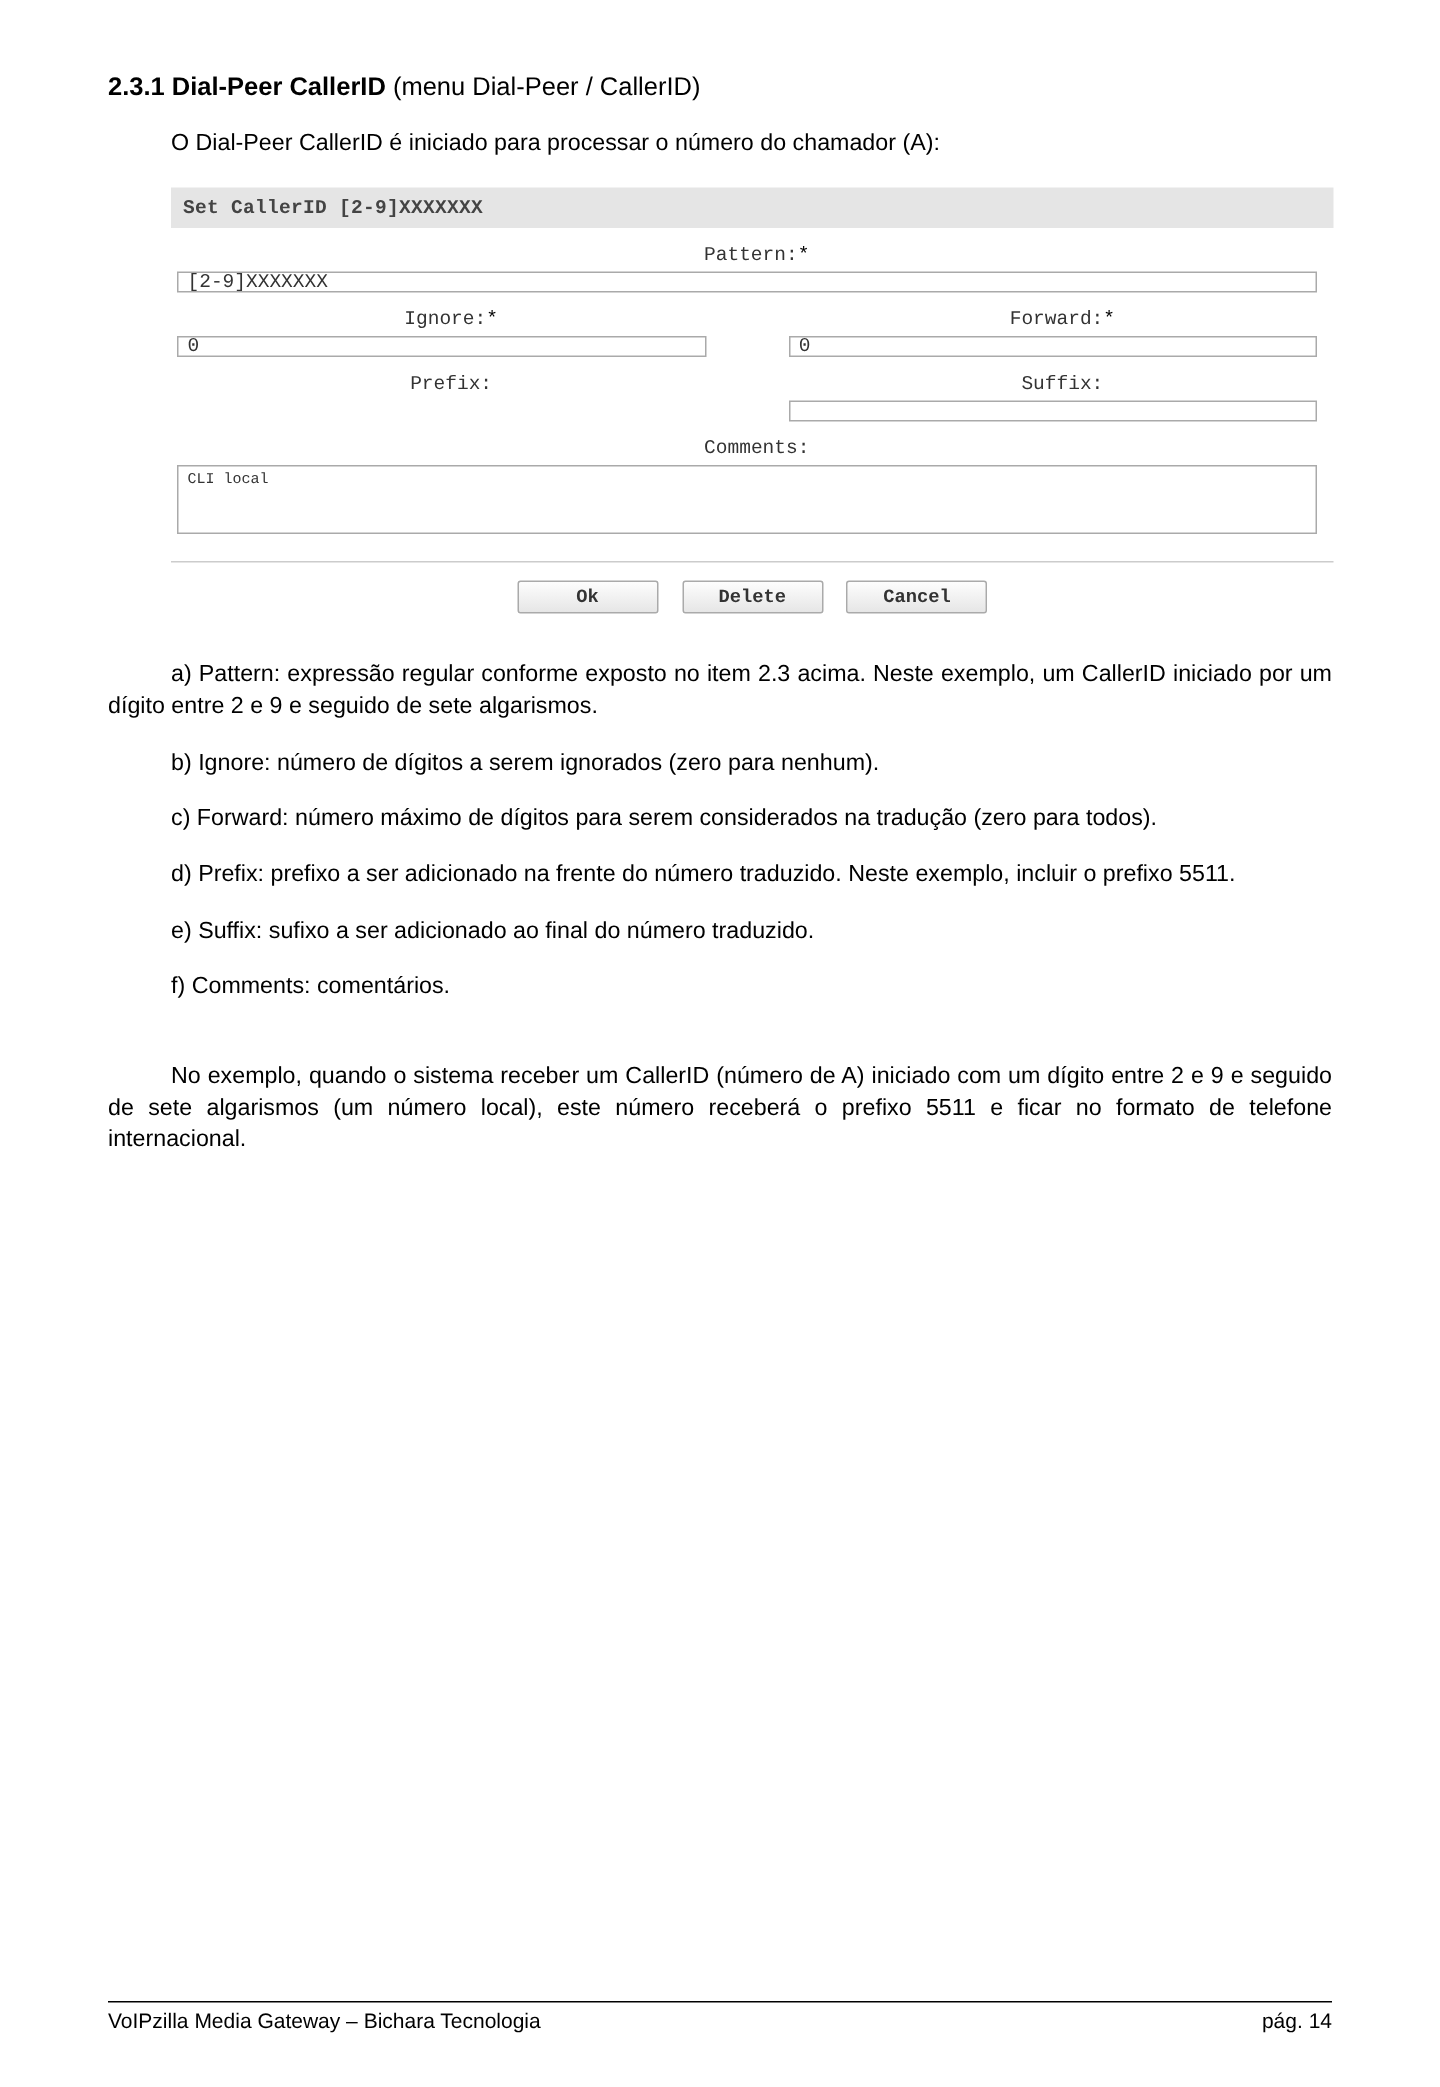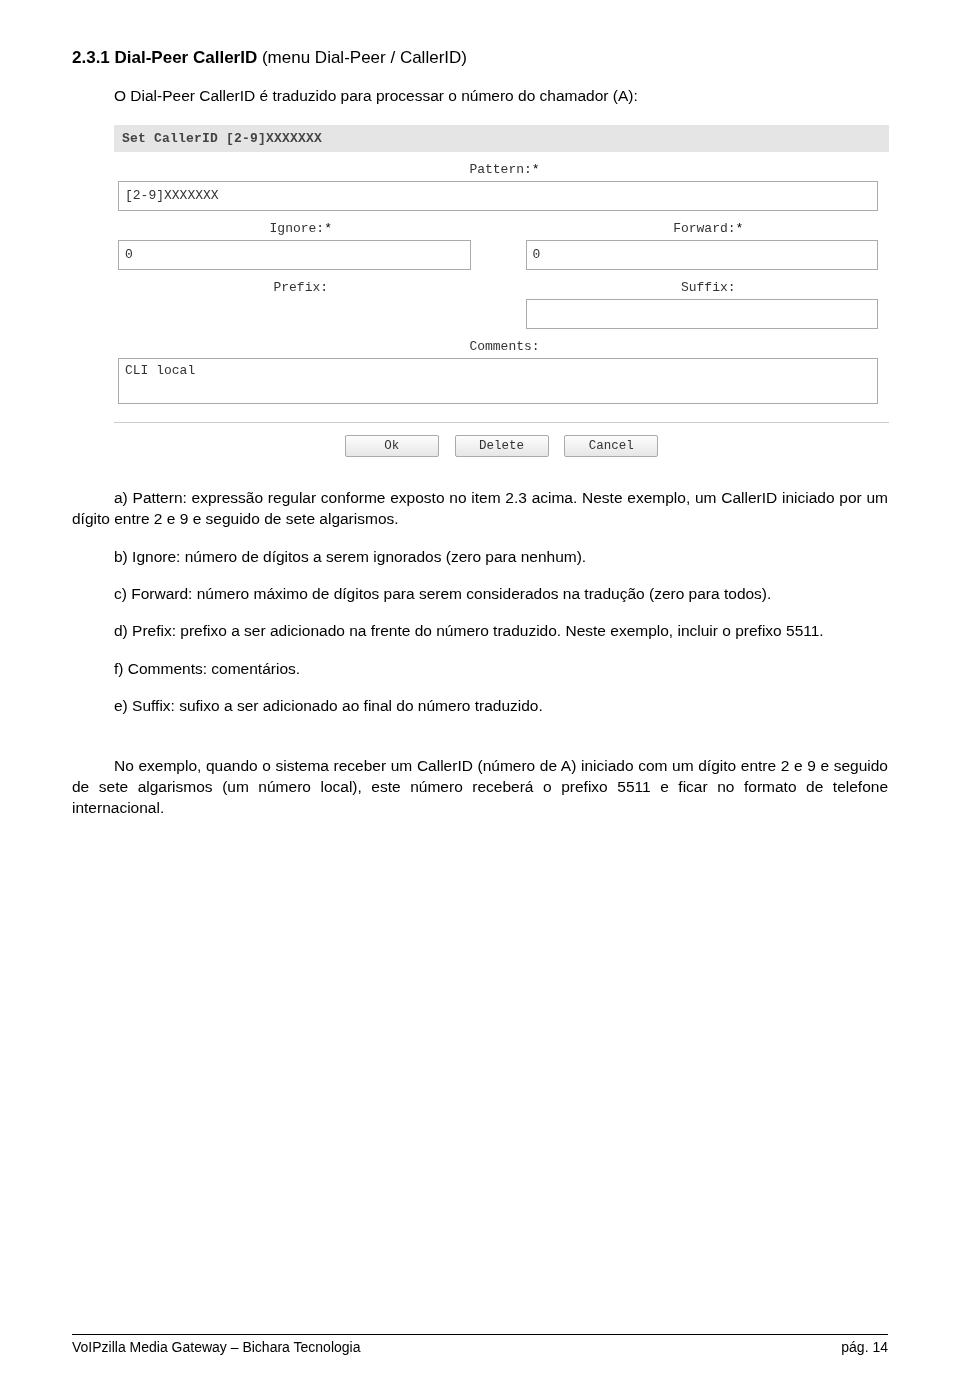--- a/index.html
+++ b/index.html
@@ -59,39 +59,39 @@
     display: block;
     padding: 0 0 4px 6px;
     font-size: 13px;
     color: #333;
     text-align: center;
   }
   .sc-label .req { color: #000; }
   .sc-input {
     display: block;
     width: 96%;
-    height: 30px;
+    height: 14px;
     border: 1px solid #aaa;
     box-sizing: border-box;
     padding: 2px 6px;
     font-family: "Courier New", monospace;
     font-size: 13px;
     background: #fff;
     color: #333;
     margin-left: 4px;
   }
   .sc-input-wide { width: 98%; }
   .sc-textarea {
     width: 98%;
     height: 46px;
     border: 1px solid #aaa;
     box-sizing: border-box;
     padding: 4px 6px;
     font-family: "Courier New", monospace;
-    font-size: 13px;
+    font-size: 10px;
     background: #fff;
     resize: none;
     color: #333;
     margin-left: 4px;
   }
   .sc-hr {
     border: none;
     border-top: 1px solid #ccc;
     margin: 14px 0 10px 0;
   }
@@ -105,20 +105,21 @@
     padding: 3px 14px;
     margin: 0 4px;
     font-family: "Courier New", monospace;
     font-size: 12.5px;
     color: #333;
     background: linear-gradient(#fdfdfd, #e6e6e6);
     border: 1px solid #aaa;
     border-radius: 2px;
     text-align: center;
     cursor: pointer;
+    font-weight: bold;
   }
   .body-text {
     font-size: 15.5px;
     line-height: 1.38;
     text-align: justify;
   }
   .indent { margin-left: 42px; margin-top: 0; margin-bottom: 16px; }
   .noindent { margin-left: 0; margin-top: 0; margin-bottom: 16px; }
   .spacer-big { height: 22px; }
   .footer {
@@ -141,21 +142,21 @@
 </head>
 <body>
 
 <div class="page">
 
   <div class="heading">
     <span class="num-bold title-bold">2.3.1 Dial-Peer CallerID</span>
     <span class="paren">(menu Dial-Peer / CallerID)</span>
   </div>
 
-  <p class="intro">O Dial-Peer CallerID é traduzido para processar o número do chamador (A):</p>
+  <p class="intro">O Dial-Peer CallerID é iniciado para processar o número do chamador (A):</p>
 
   <div class="screenshot">
     <div class="sc-title">Set CallerID [2-9]XXXXXXX</div>
     <div class="sc-body">
 
       <div class="sc-field-row">
         <div class="sc-field-col" style="flex:1 1 100%">
           <span class="sc-label">
             <span>Pattern:</span><span class="req">*</span>
           </span>
@@ -202,22 +203,22 @@
         <span class="sc-btn">Delete</span>
         <span class="sc-btn">Cancel</span>
       </div>
     </div>
   </div>
 
   <p class="body-text noindent" style="text-indent:42px;">a) Pattern: expressão regular conforme exposto no item 2.3 acima. Neste exemplo, um CallerID iniciado por um dígito entre 2 e 9 e seguido de sete algarismos.</p>
   <p class="body-text indent">b) Ignore: número de dígitos a serem ignorados (zero para nenhum).</p>
   <p class="body-text noindent" style="text-indent:42px;">c) Forward: número máximo de dígitos para serem considerados na tradução (zero para todos).</p>
   <p class="body-text noindent" style="text-indent:42px;">d) Prefix: prefixo a ser adicionado na frente do número traduzido. Neste exemplo, incluir o prefixo 5511.</p>
+  <p class="body-text indent">e) Suffix: sufixo a ser adicionado ao final do número traduzido.</p>
   <p class="body-text indent">f) Comments: comentários.</p>
-  <p class="body-text indent">e) Suffix: sufixo a ser adicionado ao final do número traduzido.</p>
 
   <div class="spacer-big"></div>
 
   <p class="body-text noindent" style="text-indent:42px;">No exemplo, quando o sistema receber um CallerID (número de A) iniciado com um dígito entre 2 e 9 e seguido de sete algarismos (um número local), este número receberá o prefixo 5511 e ficar no formato de telefone internacional.</p>
 
   <div class="footer">
     <hr>
     <div class="footer-row">
       <span>VoIPzilla Media Gateway – Bichara Tecnologia</span>
       <span>pág. 14</span>

